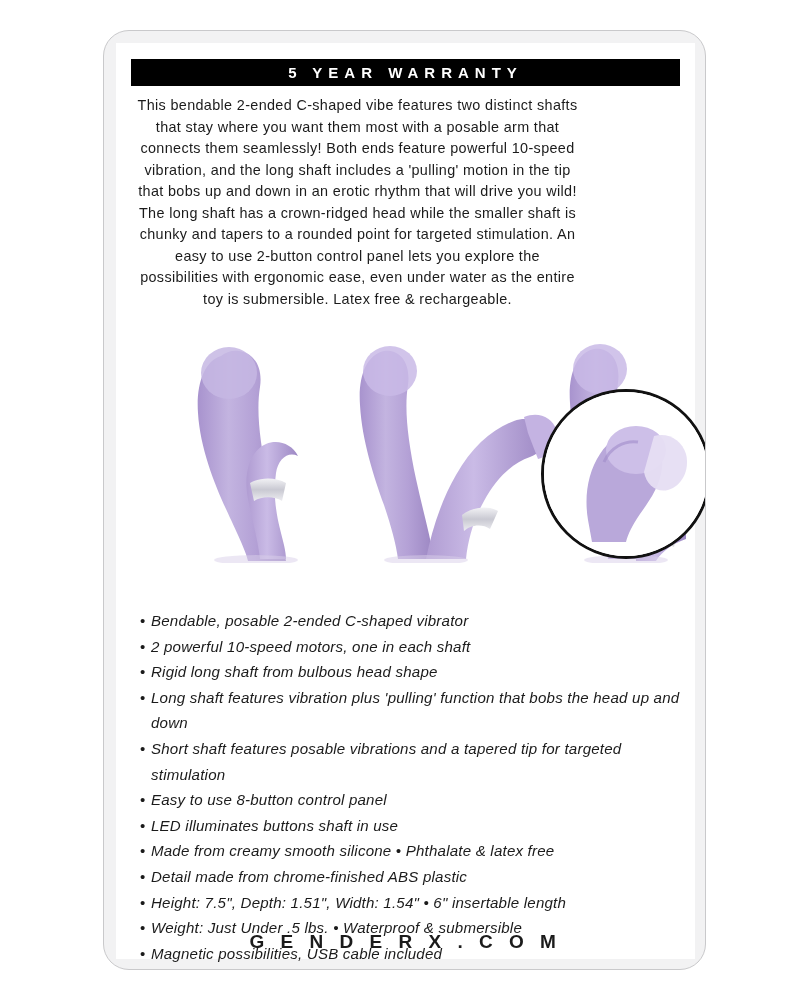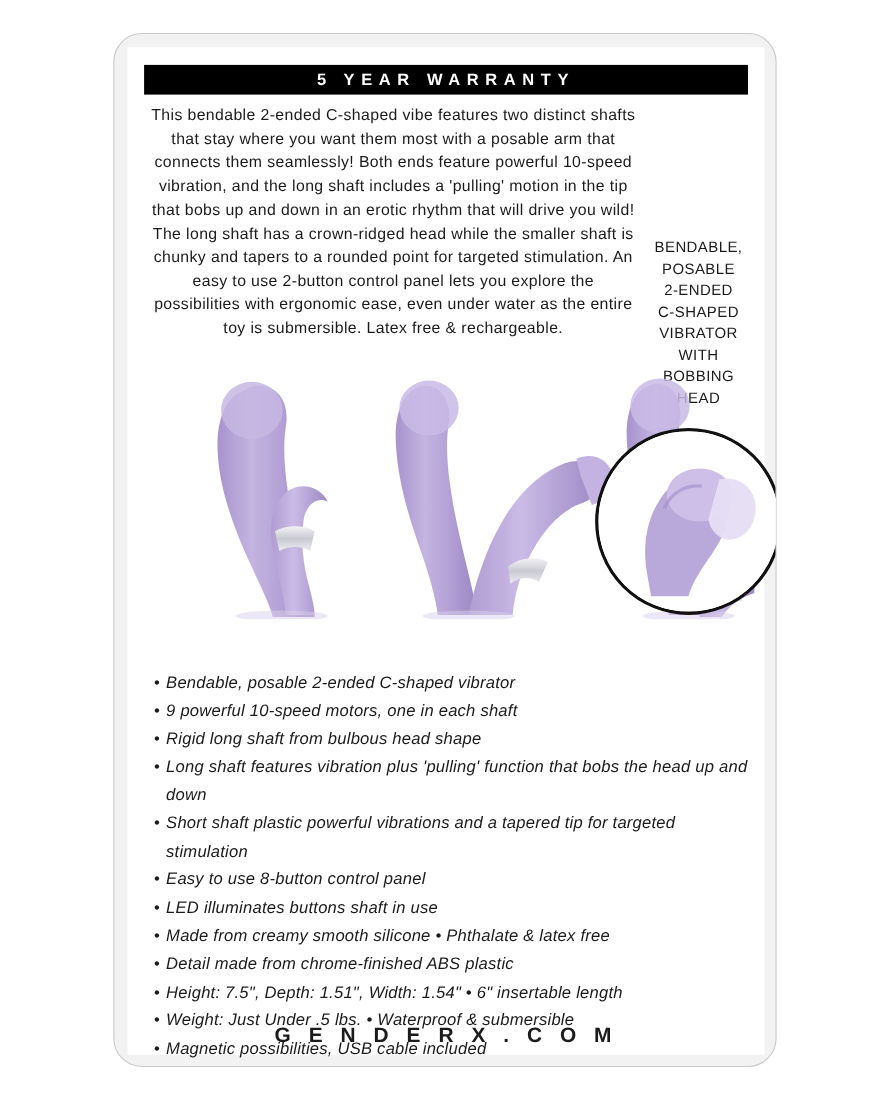--- a/index.html
+++ b/index.html
@@ -157,30 +157,20 @@
 <div id="page">
   <div id="card">
     <div id="panel">
 
       <div id="warranty-bar">
         <span>5 YEAR WARRANTY</span>
       </div>
 
       <div id="intro">This bendable 2-ended C-shaped vibe features two distinct shafts that stay where you want them most with a posable arm that connects them seamlessly! Both ends feature powerful 10-speed vibration, and the long shaft includes a 'pulling' motion in the tip that bobs up and down in an erotic rhythm that will drive you wild! The long shaft has a crown-ridged head while the smaller shaft is chunky and tapers to a rounded point for targeted stimulation. An easy to use 2-button control panel lets you explore the possibilities with ergonomic ease, even under water as the entire toy is submersible. Latex free &amp; rechargeable.</div>
 
-      <div id="side-caption">
-        <div>BENDABLE,</div>
-        <div>POSABLE</div>
-        <div>2-ENDED</div>
-        <div>C-SHAPED</div>
-        <div>VIBRATOR</div>
-        <div>WITH</div>
-        <div>BOBBING</div>
-        <div>HEAD</div>
-      </div>
 
       <div id="product-area">
         <svg width="560" height="262" viewBox="0 0 560 262" xmlns="http://www.w3.org/2000/svg">
           <defs>
             <linearGradient id="bodyGrad" x1="0" y1="0" x2="1" y2="0">
               <stop offset="0%" stop-color="#a893ce"></stop>
               <stop offset="35%" stop-color="#c3b4e0"></stop>
               <stop offset="65%" stop-color="#b4a1d6"></stop>
               <stop offset="100%" stop-color="#9b86c2"></stop>
             </linearGradient>
@@ -259,33 +249,33 @@
         </div>
       </div>
 
       <div id="features">
         <div class="bullet-row">
           <span class="dot">•</span>
           <span class="btext">Bendable, posable 2-ended C-shaped vibrator</span>
         </div>
         <div class="bullet-row">
           <span class="dot">•</span>
-          <span class="btext">9 powerful 10-speed motors, one in each shaft</span>
+          <span class="btext">2 powerful 10-speed motors, one in each shaft</span>
         </div>
         <div class="bullet-row">
           <span class="dot">•</span>
           <span class="btext">Rigid long shaft from bulbous head shape</span>
         </div>
         <div class="bullet-row">
           <span class="dot">•</span>
           <span class="btext">Long shaft features vibration plus 'pulling' function that bobs the head up and down</span>
         </div>
         <div class="bullet-row">
           <span class="dot">•</span>
-          <span class="btext">Short shaft plastic powerful vibrations and a tapered tip for targeted stimulation</span>
+          <span class="btext">Short shaft features posable vibrations and a tapered tip for targeted stimulation</span>
         </div>
         <div class="bullet-row">
           <span class="dot">•</span>
           <span class="btext">Easy to use 8-button control panel</span>
         </div>
         <div class="bullet-row">
           <span class="dot">•</span>
           <span class="btext">LED illuminates buttons shaft in use</span>
         </div>
         <div class="bullet-row">

